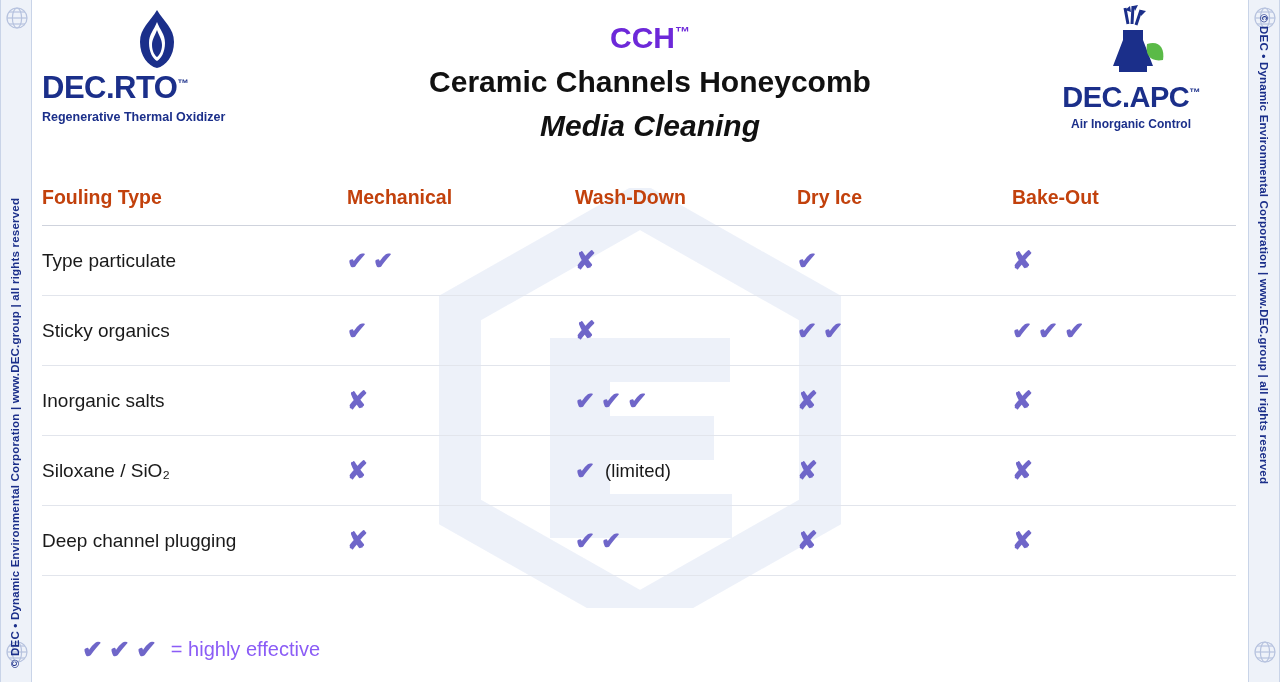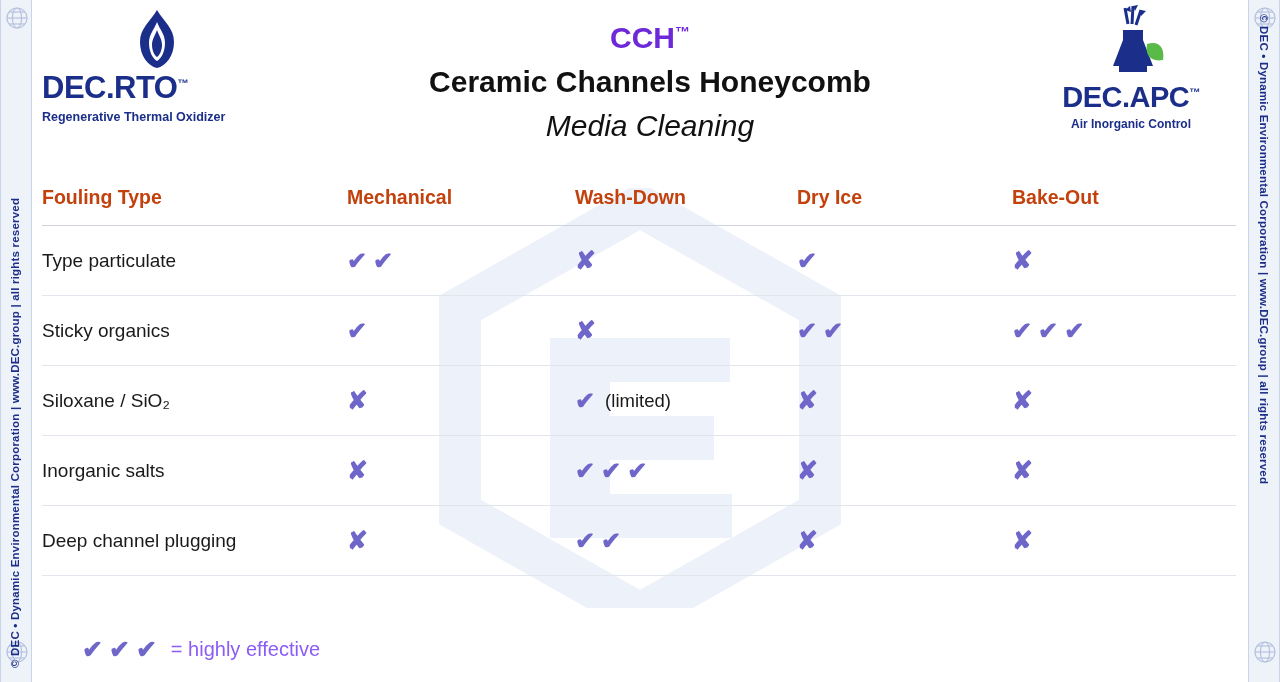--- a/index.html
+++ b/index.html
@@ -105,21 +105,21 @@
     text-align: center;
   }
   .title-line1 {
     font-size: 30px; font-weight: bold; color: #6d28d9; line-height: 1.45;
   }
   .title-line1 .tm { font-size: 15px; vertical-align: super; }
   .title-line2 {
     font-size: 30px; font-weight: bold; color: #111; line-height: 1.45;
   }
   .title-line3 {
-    font-size: 30px; font-weight: normal; font-style: italic; color: #111; line-height: 1.5;
+    font-size: 30px; font-weight: bold; font-style: italic; color: #111; line-height: 1.5;
   }
 
   
   .watermark {
     position: absolute;
     left: 50%;
     top: 188px;
     transform: translateX(-50%);
     width: 480px; height: 420px;
     opacity: .55;
@@ -338,55 +338,55 @@
               </td>
               <td>
                 <span class="marks">
                   <span class="chk">✔</span>
                   <span class="chk">✔</span>
                   <span class="chk">✔</span>
                 </span>
               </td>
             </tr>
             <tr>
-              <td>Siloxane / SiO₂</td>
-              <td>
-                <span class="marks">
-                  <span class="xmk">✘</span>
-                </span>
-              </td>
-              <td>
-                <span class="marks">
-                  <span class="chk">✔</span>
-                  <span class="note">(limited)</span>
+              <td>Inorganic salts</td>
+              <td>
+                <span class="marks">
+                  <span class="xmk">✘</span>
+                </span>
+              </td>
+              <td>
+                <span class="marks">
+                  <span class="chk">✔</span>
+                  <span class="chk">✔</span>
+                  <span class="chk">✔</span>
                 </span>
               </td>
               <td>
                 <span class="marks">
                   <span class="xmk">✘</span>
                 </span>
               </td>
               <td>
                 <span class="marks">
                   <span class="xmk">✘</span>
                 </span>
               </td>
             </tr>
             <tr>
-              <td>Inorganic salts</td>
-              <td>
-                <span class="marks">
-                  <span class="xmk">✘</span>
-                </span>
-              </td>
-              <td>
-                <span class="marks">
-                  <span class="chk">✔</span>
-                  <span class="chk">✔</span>
-                  <span class="chk">✔</span>
+              <td>Siloxane / SiO₂</td>
+              <td>
+                <span class="marks">
+                  <span class="xmk">✘</span>
+                </span>
+              </td>
+              <td>
+                <span class="marks">
+                  <span class="chk">✔</span>
+                  <span class="note">(limited)</span>
                 </span>
               </td>
               <td>
                 <span class="marks">
                   <span class="xmk">✘</span>
                 </span>
               </td>
               <td>
                 <span class="marks">
                   <span class="xmk">✘</span>

